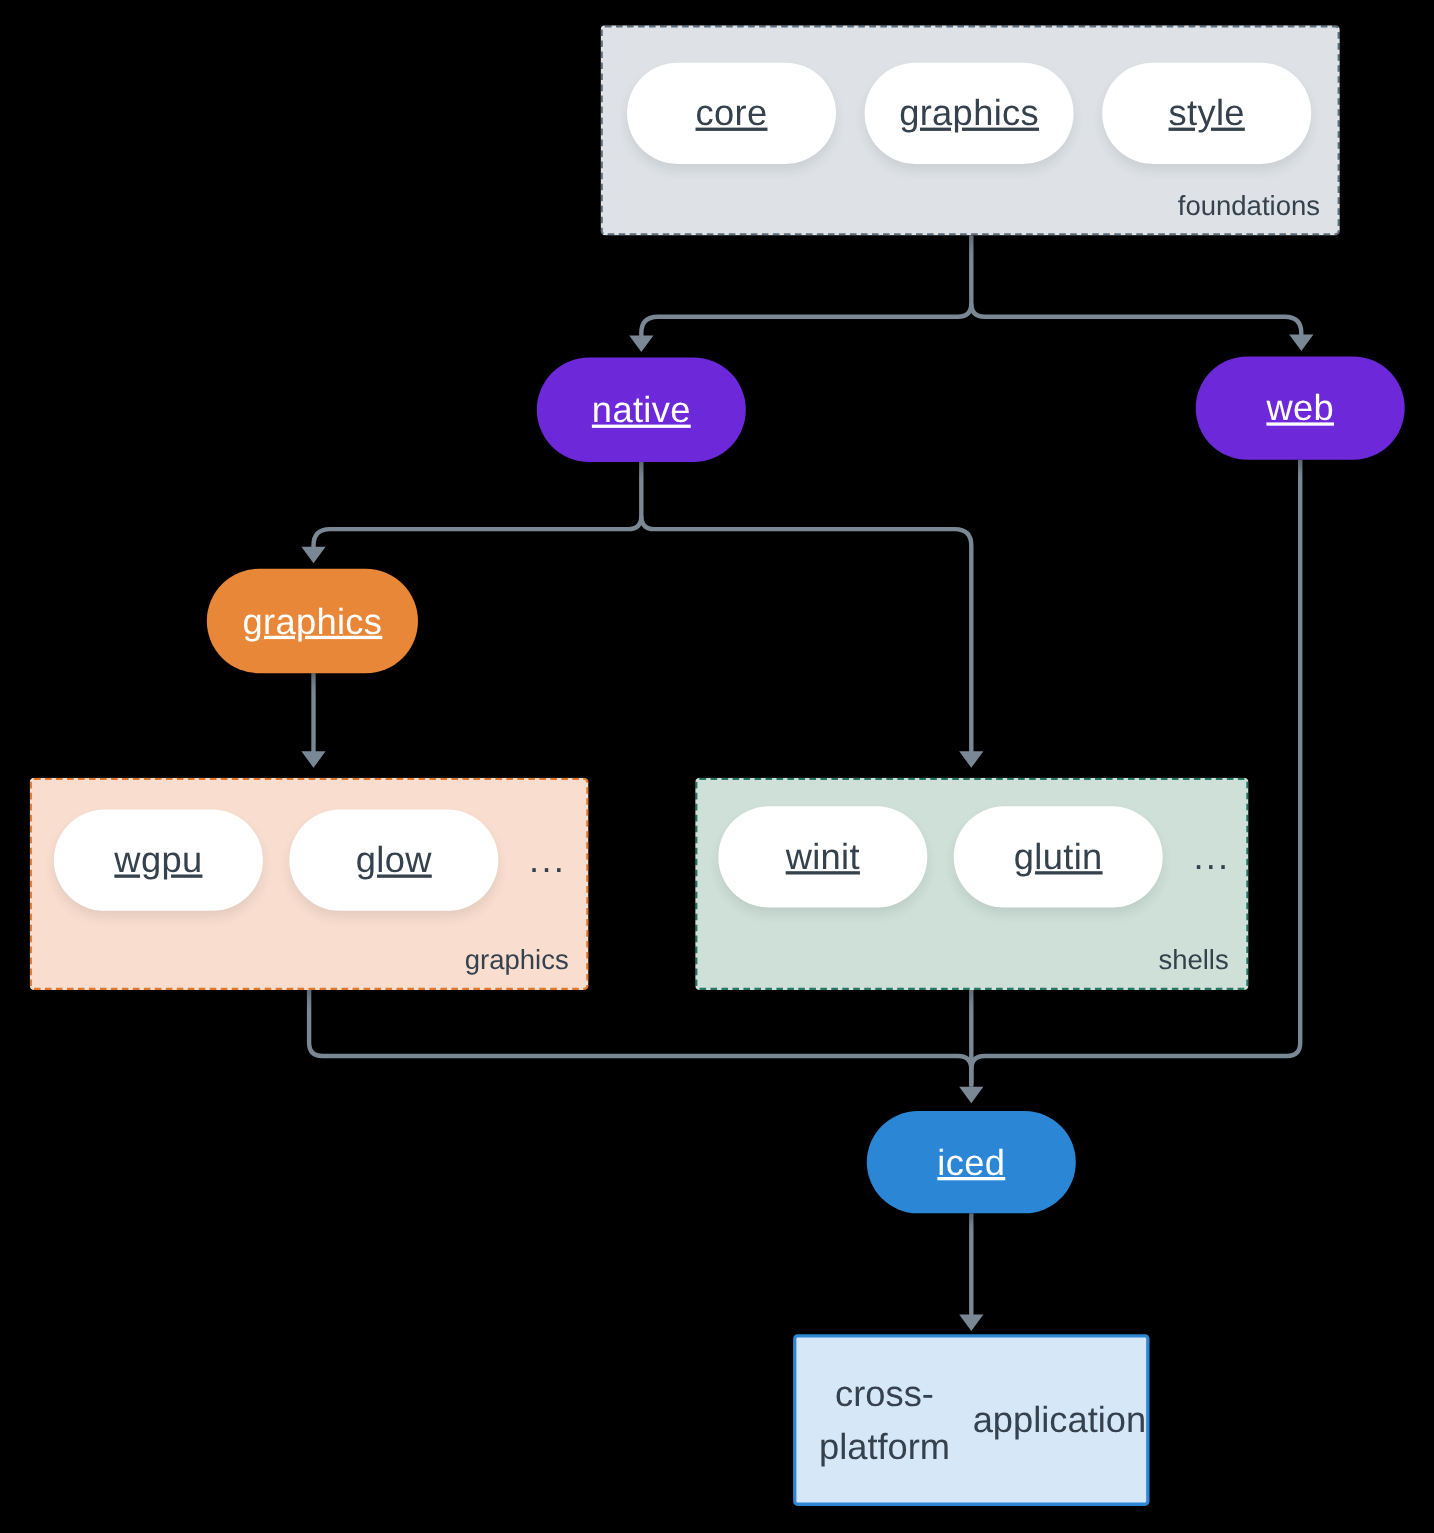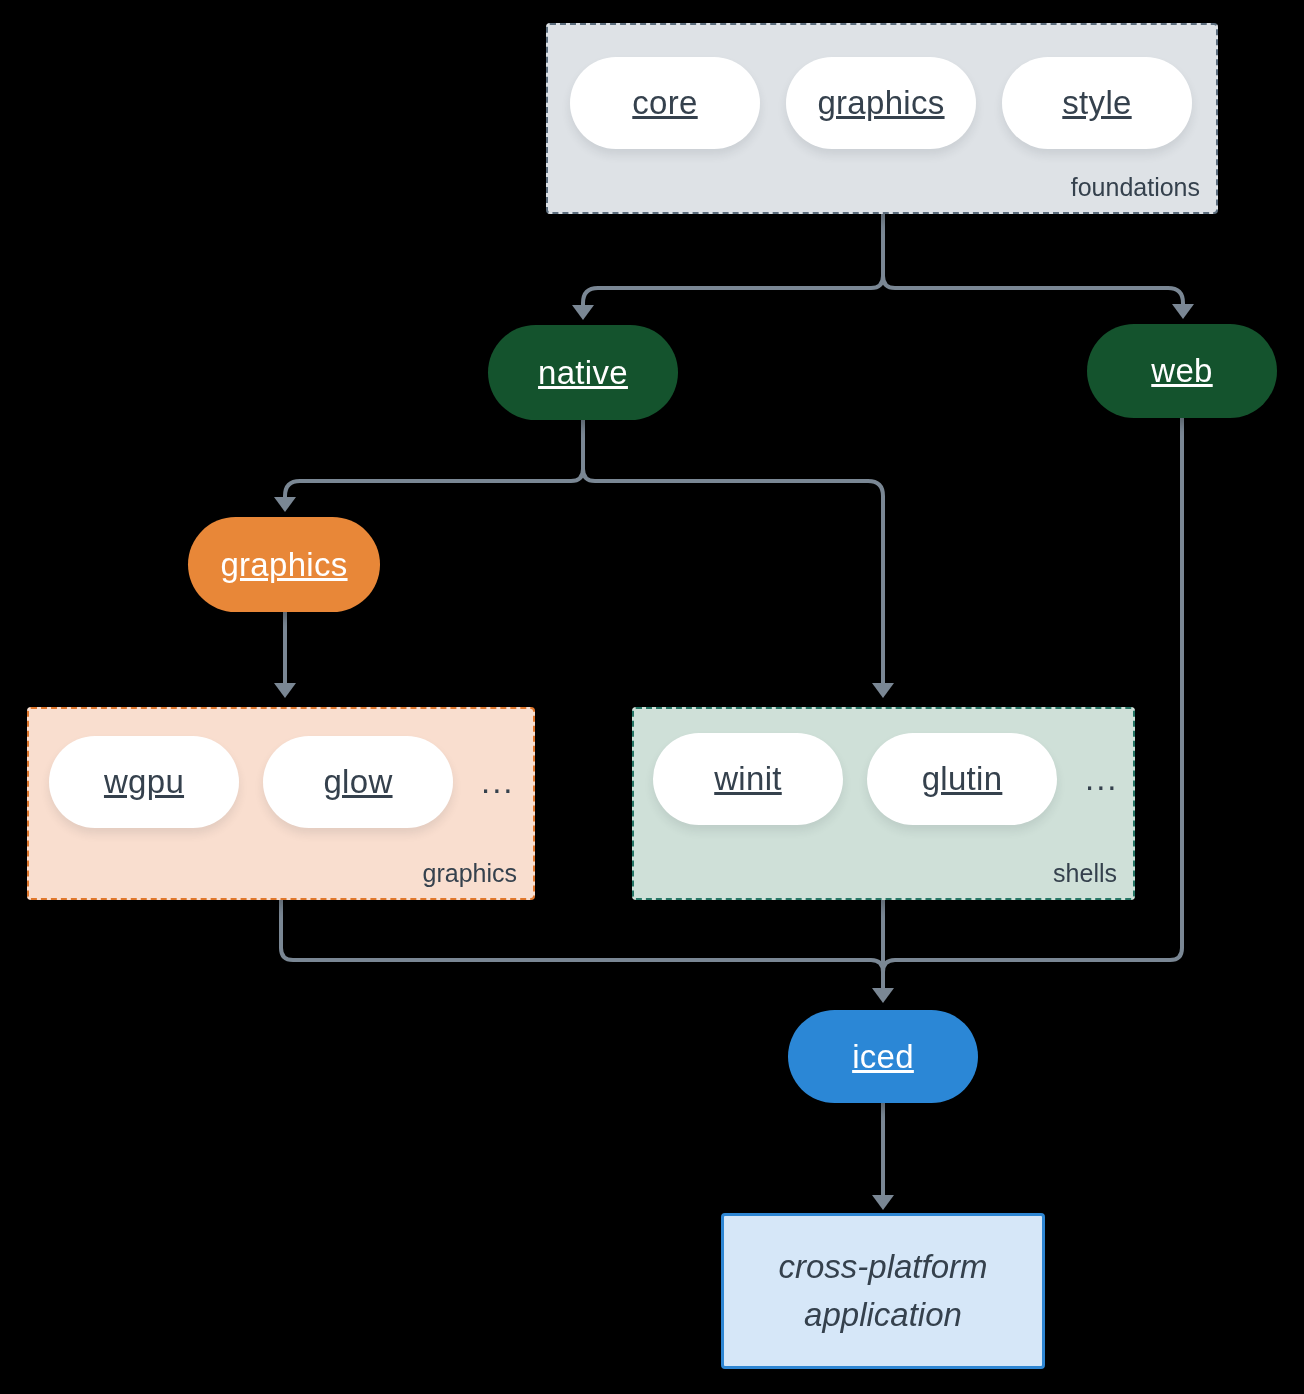--- a/index.html
+++ b/index.html
@@ -75,21 +75,21 @@
     text-decoration: underline;
   }
   .pill.white {
     background: #FFFFFF;
     box-shadow: 0 6px 10px rgba(40,50,60,0.10);
   }
   .pill.standalone {
     position: absolute;
     box-shadow: 0 6px 12px rgba(0,0,0,0.28);
   }
-  .pill.purple { background: #14532d; color: #FFFFFF; }
+  .pill.purple { background: #6d28d9; color: #FFFFFF; }
   .pill.orange { background: #E88738; color: #FFFFFF; }
   .pill.blue   { background: #2B87D6; color: #FFFFFF; text-align: right; }
   .node-native   { left: 488px;  top: 325px; width: 190px; height: 95px; }
   .node-web      { left: 1087px; top: 324px; width: 190px; height: 94px; }
   .node-graphics { left: 188px;  top: 517px; width: 192px; height: 95px; }
   .node-iced     { left: 788px;  top: 1010px; width: 190px; height: 93px; }
   .ellipsis {
     font-size: 33px;
     color: #35414D;
     margin-left: 4px;
@@ -104,28 +104,26 @@
   }
   .app-box {
     position: absolute;
     left: 721px; top: 1213px;
     width: 324px; height: 156px;
     box-sizing: border-box;
     background: #D6E7F8;
     border: 3px solid #2E86D3;
     border-radius: 4px;
     display: flex;
-    flex-direction: column;
     align-items: center;
     justify-content: center;
     font-size: 33px;
     line-height: 1.45;
     color: #35414D;
     text-align: center;
-    font-style: italic;
   }
 </style>
 </head>
 <body>
 
 <div id="canvas">
 
   <svg id="connectors" viewBox="0 0 1304 1394" xmlns="http://www.w3.org/2000/svg">
     <g class="conn">
       <path d="M883 214 V276 Q883 288 871 288 H598 Q583 288 583 303 V306"></path>

